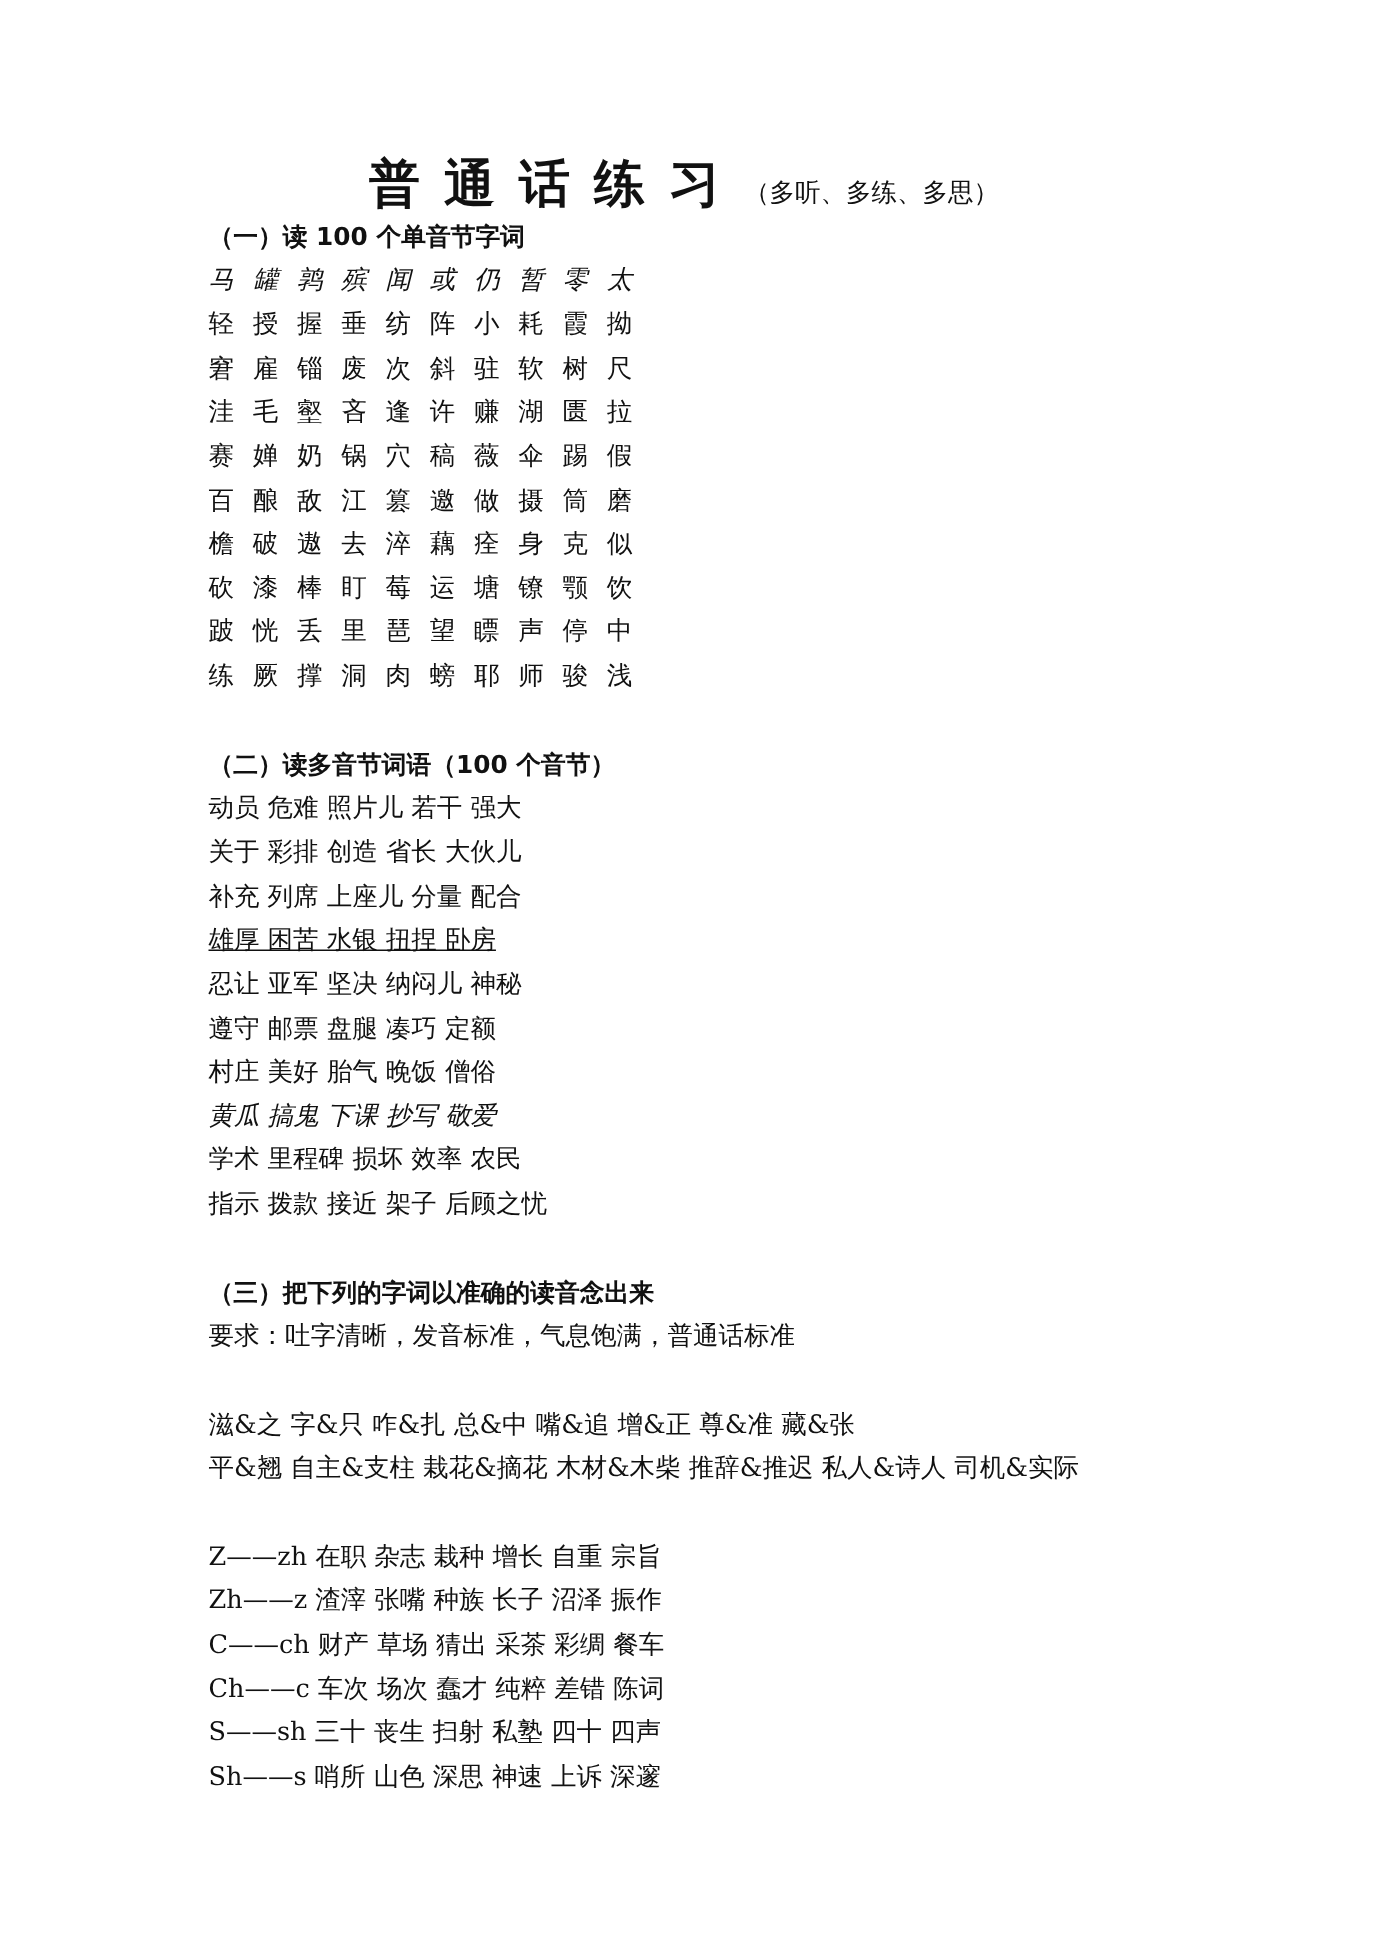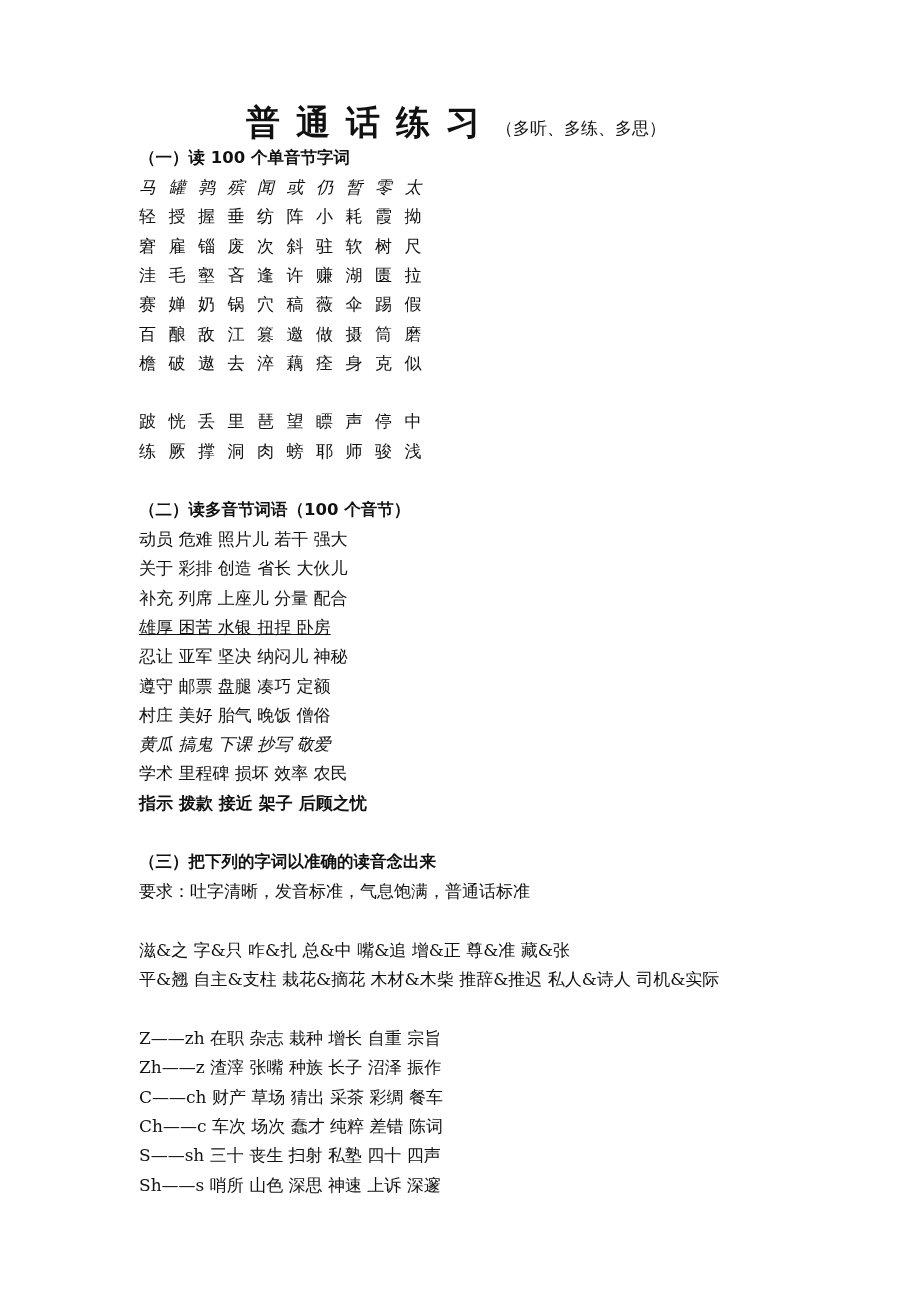--- a/index.html
+++ b/index.html
@@ -32,32 +32,33 @@
   <div class="line" style="top:881px">要求：吐字清晰，发音标准，气息饱满，普通话标准</div>
   <div id="s3a"></div>
   <div id="s3b"></div>
 <div class="line grid-row" style="top: 177px; font-style: italic;"><span>马</span><span>罐</span><span>鹑</span><span>殡</span><span>闻</span><span>或</span><span>仍</span><span>暂</span><span>零</span><span>太</span></div>
     <div class="line grid-row" style="top: 206.3px;"><span>轻</span><span>授</span><span>握</span><span>垂</span><span>纺</span><span>阵</span><span>小</span><span>耗</span><span>霞</span><span>拗</span></div>
     <div class="line grid-row" style="top: 235.6px;"><span>窘</span><span>雇</span><span>锱</span><span>废</span><span>次</span><span>斜</span><span>驻</span><span>软</span><span>树</span><span>尺</span></div>
     <div class="line grid-row" style="top: 264.9px;"><span>洼</span><span>毛</span><span>壑</span><span>吝</span><span>逢</span><span>许</span><span>赚</span><span>湖</span><span>匮</span><span>拉</span></div>
     <div class="line grid-row" style="top: 294.2px;"><span>赛</span><span>婵</span><span>奶</span><span>锅</span><span>穴</span><span>稿</span><span>薇</span><span>伞</span><span>踢</span><span>假</span></div>
     <div class="line grid-row" style="top: 323.5px;"><span>百</span><span>酿</span><span>敌</span><span>江</span><span>篡</span><span>邀</span><span>做</span><span>摄</span><span>筒</span><span>磨</span></div>
     <div class="line grid-row" style="top: 352.8px;"><span>檐</span><span>破</span><span>遨</span><span>去</span><span>淬</span><span>藕</span><span>痊</span><span>身</span><span>克</span><span>似</span></div>
+    <div class="line grid-row" style="top: 382.1px;"><span>砍</span><span>漆</span><span>棒</span><span>盯</span><span>莓</span><span>运</span><span>塘</span><span>镣</span><span>颚</span><span>饮</span></div>
     <div class="line grid-row" style="top: 411.4px;"><span>跛</span><span>恍</span><span>丢</span><span>里</span><span>琶</span><span>望</span><span>瞟</span><span>声</span><span>停</span><span>中</span></div>
     <div class="line grid-row" style="top: 440.7px;"><span>练</span><span>厥</span><span>撑</span><span>洞</span><span>肉</span><span>螃</span><span>耶</span><span>师</span><span>骏</span><span>浅</span></div>
     <div class="line" style="top: 529px;">动员 危难 照片儿 若干 强大</div>
     <div class="line" style="top: 558.3px;">关于 彩排 创造 省长 大伙儿</div>
     <div class="line" style="top: 587.6px;">补充 列席 上座儿 分量 配合</div>
     <div class="line" style="top: 616.9px; text-decoration: underline;">雄厚 困苦 水银 扭捏 卧房</div>
     <div class="line" style="top: 646.2px;">忍让 亚军 坚决 纳闷儿 神秘</div>
     <div class="line" style="top: 675.5px;">遵守 邮票 盘腿 凑巧 定额</div>
     <div class="line" style="top: 704.8px;">村庄 美好 胎气 晚饭 僧俗</div>
     <div class="line" style="top: 734.1px; font-style: italic;">黄瓜 搞鬼 下课 抄写 敬爱</div>
     <div class="line" style="top: 763.4px;">学术 里程碑 损坏 效率 农民</div>
-    <div class="line" style="top: 792.7px; font-weight: bold;">指示 拨款 接近 架子 后顾之忧</div>
+    <div class="line" style="top: 792.7px;">指示 拨款 接近 架子 后顾之忧</div>
     <div class="line" style="top: 940px;">滋&amp;之 字&amp;只 咋&amp;扎 总&amp;中 嘴&amp;追 增&amp;正 尊&amp;准 藏&amp;张</div>
     <div class="line" style="top: 1028px;">Z——zh 在职 杂志 栽种 增长 自重 宗旨</div>
     <div class="line" style="top: 969.3px;">平&amp;翘 自主&amp;支柱 栽花&amp;摘花 木材&amp;木柴 推辞&amp;推迟 私人&amp;诗人 司机&amp;实际</div>
     <div class="line" style="top: 1057.3px;">Zh——z 渣滓 张嘴 种族 长子 沼泽 振作</div>
     <div class="line" style="top: 1086.6px;">C——ch 财产 草场 猜出 采茶 彩绸 餐车</div>
     <div class="line" style="top: 1115.9px;">Ch——c 车次 场次 蠢才 纯粹 差错 陈词</div>
     <div class="line" style="top: 1174.5px;">Sh——s 哨所 山色 深思 神速 上诉 深邃</div>
     <div class="line" style="top: 1145.2px;">S——sh 三十 丧生 扫射 私塾 四十 四声</div>
   </div>
 

